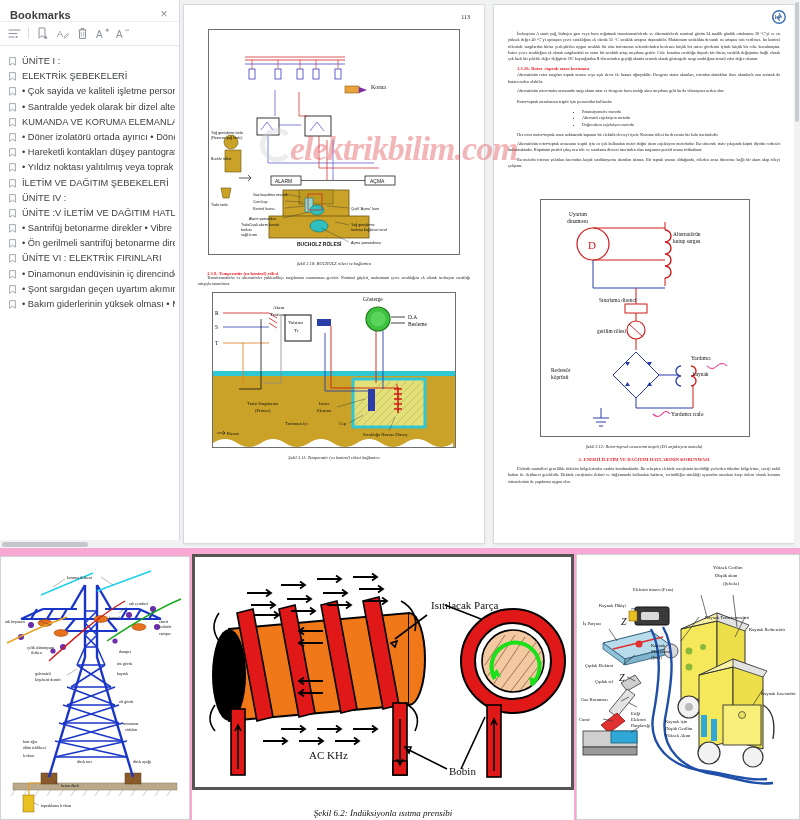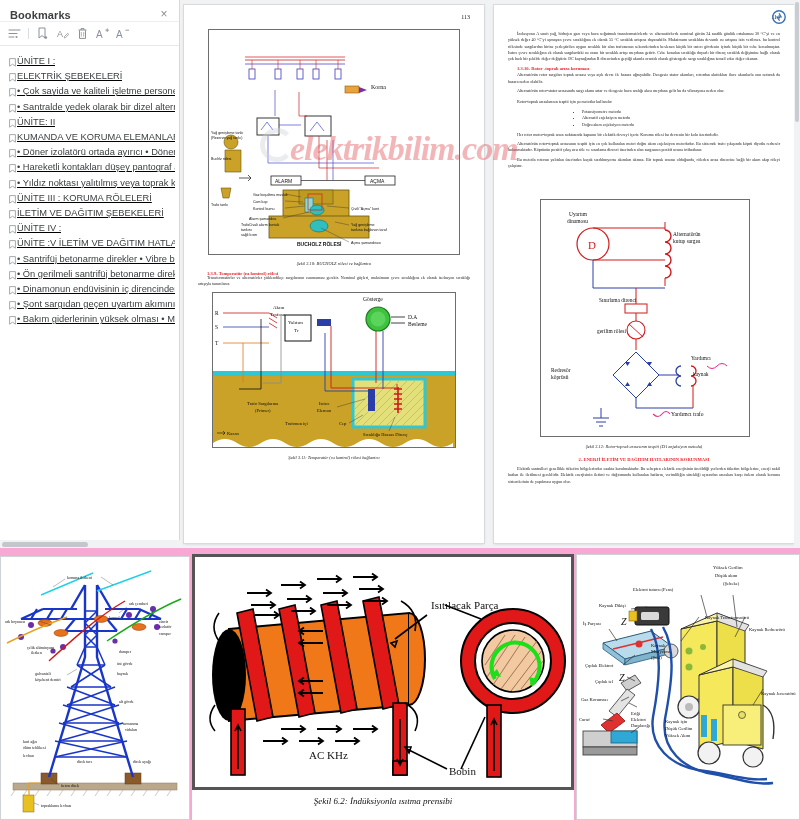--- a/index.html
+++ b/index.html
@@ -32,23 +32,23 @@
     padding: 0 6px; border-bottom: 1px solid #e7e9ec; background:#fff;
   }
   .tb-icon {
     width: 17px; height: 17px; display:flex; align-items:center; justify-content:center;
     color:#8b9099; cursor:pointer; border-radius:2px;
   }
   .tb-icon svg { display:block; }
   .tb-sep { width:1px; height:11px; background:#d9dce0; margin:0 2px; }
   #bm-list { flex: 1; overflow: hidden; padding: 8px 0 0 0; background:#fff; }
   .bm-item {
-    display: flex; align-items: center; 
+    display: flex; align-items: flex-start; gap: 5px;
     padding: 1px 4px 1px 8px; height: 15.2px; cursor: pointer;
-    white-space: nowrap; overflow: hidden; text-decoration: underline;
+    white-space: nowrap; overflow: hidden;
   }
   .bm-ico { flex: 0 0 9px; margin-top:2px; }
   .bm-label {
     font-size: 9.3px; color: #3c4043; line-height: 13px;
     overflow: hidden; white-space: nowrap;
   }
 
   
   #viewer { position: absolute; left: 180px; top: 0; width: 620px; height: 548px; background: #f1f2f4; }
   .page {
@@ -194,26 +194,20 @@
         <div class="bm-item">
           <svg width="7" height="9" viewBox="0 0 7 9" class="bm-ico">
             <path d="M.6.6h5.8v7.6L3.5 6.2.6 8.2z" fill="none" stroke="#9aa0a8" stroke-width=".9"></path>
           </svg>
           <span class="bm-label">• Santralde yedek olarak bir dizel alternatör sistem</span>
         </div>
         <div class="bm-item">
           <svg width="7" height="9" viewBox="0 0 7 9" class="bm-ico">
             <path d="M.6.6h5.8v7.6L3.5 6.2.6 8.2z" fill="none" stroke="#9aa0a8" stroke-width=".9"></path>
           </svg>
-          <span class="bm-label">ÜNİTE: II</span>
-        </div>
-        <div class="bm-item">
-          <svg width="7" height="9" viewBox="0 0 7 9" class="bm-ico">
-            <path d="M.6.6h5.8v7.6L3.5 6.2.6 8.2z" fill="none" stroke="#9aa0a8" stroke-width=".9"></path>
-          </svg>
           <span class="bm-label">KUMANDA VE KORUMA ELEMANLARI</span>
         </div>
         <div class="bm-item">
           <svg width="7" height="9" viewBox="0 0 7 9" class="bm-ico">
             <path d="M.6.6h5.8v7.6L3.5 6.2.6 8.2z" fill="none" stroke="#9aa0a8" stroke-width=".9"></path>
           </svg>
           <span class="bm-label">• Döner izolatörü ortada ayırıcı • Döner izolatörü</span>
         </div>
         <div class="bm-item">
           <svg width="7" height="9" viewBox="0 0 7 9" class="bm-ico">
@@ -224,26 +218,20 @@
         <div class="bm-item">
           <svg width="7" height="9" viewBox="0 0 7 9" class="bm-ico">
             <path d="M.6.6h5.8v7.6L3.5 6.2.6 8.2z" fill="none" stroke="#9aa0a8" stroke-width=".9"></path>
           </svg>
           <span class="bm-label">• Yıldız noktası yalıtılmış veya toprak kısa devre s</span>
         </div>
         <div class="bm-item">
           <svg width="7" height="9" viewBox="0 0 7 9" class="bm-ico">
             <path d="M.6.6h5.8v7.6L3.5 6.2.6 8.2z" fill="none" stroke="#9aa0a8" stroke-width=".9"></path>
           </svg>
-          <span class="bm-label">ÜNİTE III : KORUMA RÖLELERİ</span>
-        </div>
-        <div class="bm-item">
-          <svg width="7" height="9" viewBox="0 0 7 9" class="bm-ico">
-            <path d="M.6.6h5.8v7.6L3.5 6.2.6 8.2z" fill="none" stroke="#9aa0a8" stroke-width=".9"></path>
-          </svg>
           <span class="bm-label">İLETİM VE DAĞITIM ŞEBEKELERİ</span>
         </div>
         <div class="bm-item">
           <svg width="7" height="9" viewBox="0 0 7 9" class="bm-ico">
             <path d="M.6.6h5.8v7.6L3.5 6.2.6 8.2z" fill="none" stroke="#9aa0a8" stroke-width=".9"></path>
           </svg>
           <span class="bm-label">ÜNİTE IV :</span>
         </div>
         <div class="bm-item">
           <svg width="7" height="9" viewBox="0 0 7 9" class="bm-ico">
@@ -255,20 +243,26 @@
           <svg width="7" height="9" viewBox="0 0 7 9" class="bm-ico">
             <path d="M.6.6h5.8v7.6L3.5 6.2.6 8.2z" fill="none" stroke="#9aa0a8" stroke-width=".9"></path>
           </svg>
           <span class="bm-label">• Santrifüj betonarme direkler • Vibre betonarme</span>
         </div>
         <div class="bm-item">
           <svg width="7" height="9" viewBox="0 0 7 9" class="bm-ico">
             <path d="M.6.6h5.8v7.6L3.5 6.2.6 8.2z" fill="none" stroke="#9aa0a8" stroke-width=".9"></path>
           </svg>
           <span class="bm-label">• Ön gerilmeli santrifüj betonarme direkler • Ön g</span>
+        </div>
+        <div class="bm-item">
+          <svg width="7" height="9" viewBox="0 0 7 9" class="bm-ico">
+            <path d="M.6.6h5.8v7.6L3.5 6.2.6 8.2z" fill="none" stroke="#9aa0a8" stroke-width=".9"></path>
+          </svg>
+          <span class="bm-label">ÜNİTE VI : ELEKTRİK FIRINLARI</span>
         </div>
         <div class="bm-item">
           <svg width="7" height="9" viewBox="0 0 7 9" class="bm-ico">
             <path d="M.6.6h5.8v7.6L3.5 6.2.6 8.2z" fill="none" stroke="#9aa0a8" stroke-width=".9"></path>
           </svg>
           <span class="bm-label">• Dinamonun endüvisinin iç direncinden dolayı ge</span>
         </div>
         <div class="bm-item">
           <svg width="7" height="9" viewBox="0 0 7 9" class="bm-ico">
             <path d="M.6.6h5.8v7.6L3.5 6.2.6 8.2z" fill="none" stroke="#9aa0a8" stroke-width=".9"></path>
@@ -833,21 +827,21 @@
             <path d="M286 62 L250 48"></path>
             <path d="M266 212 L290 160"></path>
           </g>
           <g font-family="Liberation Serif" font-size="11" fill="#111">
             <text x="236" y="52">Isıtılacak Parça</text>
             <text x="254" y="218">Bobin</text>
             <text x="114" y="202">AC KHz</text>
           </g>
         </svg>
       </div>
-      <div class="bcap" style="margin-top:6px;">Şekil 6.2:  İndüksiyonla ısıtma prensibi</div>
+      <div class="bcap" style="margin-top:18px;">Şekil 6.2:  İndüksiyonla ısıtma prensibi</div>
     </div>
 
     <div class="bpanel" id="b-right">
       <svg viewBox="0 0 222 264" width="222" height="264">
         <rect width="222" height="264" fill="#fff"></rect>
 
         <g>
           <path d="M104 74 L140 66 L140 140 L104 148 Z" fill="#f5e85a" stroke="#333" stroke-width="1"></path>
           <path d="M140 66 L168 74 L168 148 L140 140 Z" fill="#ecdf4a" stroke="#333" stroke-width="1"></path>
           <path d="M104 74 L140 58 L170 70 L140 66 Z" fill="#fbf4a8" stroke="#333" stroke-width="1"></path>

